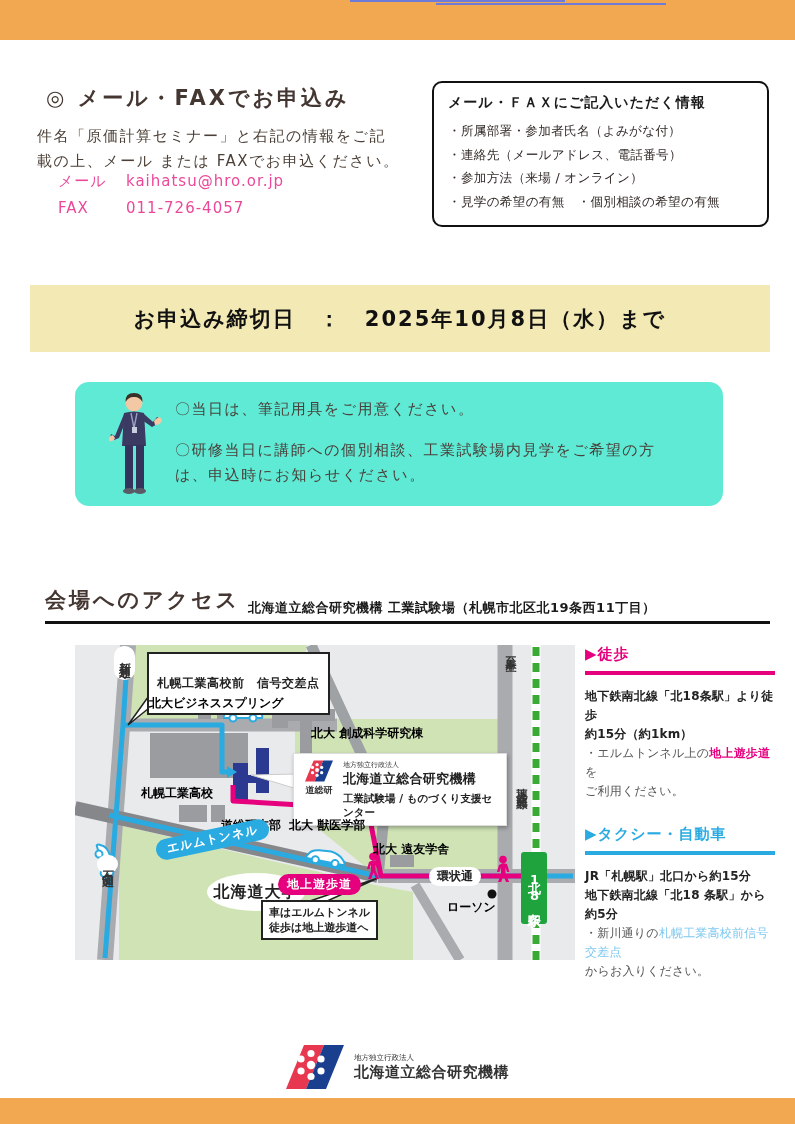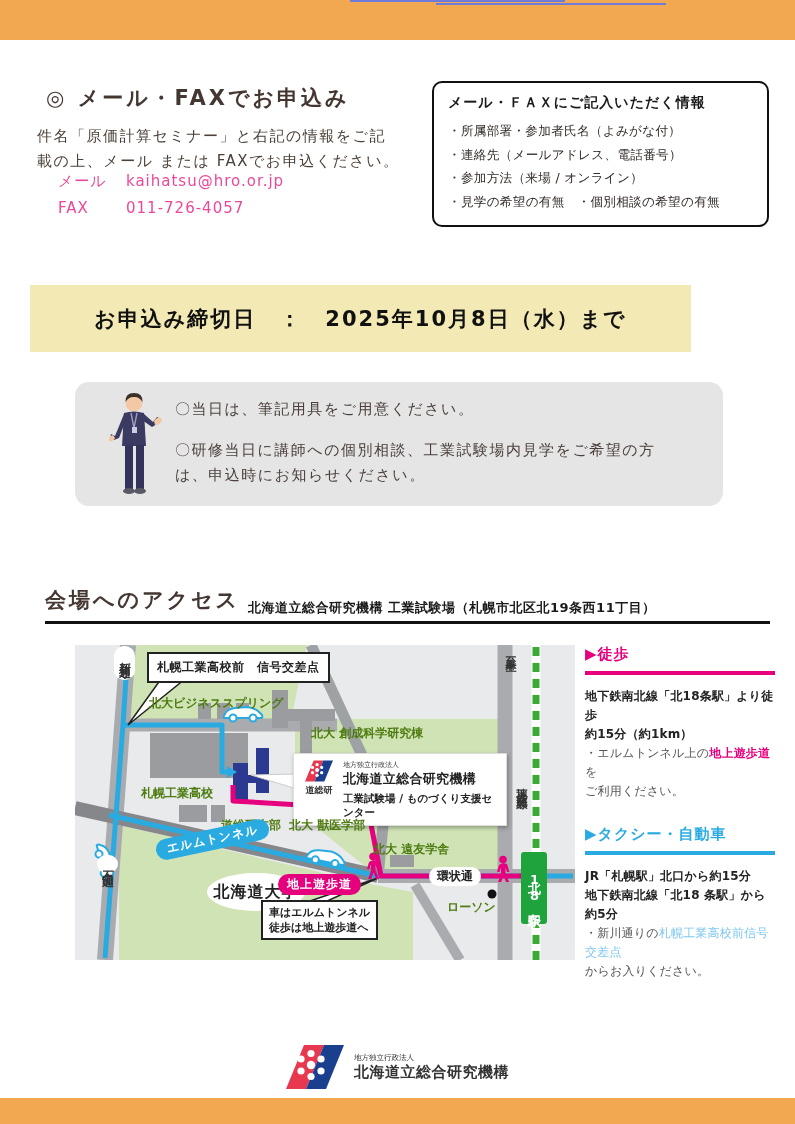--- a/index.html
+++ b/index.html
@@ -15,39 +15,39 @@
   .h-title { position:absolute; left:46px; top:84px; font-size:21px; font-weight:bold; color:#443631; letter-spacing:3px; }
   .h-para { position:absolute; left:37px; top:124px; width:402px; font-size:15px; color:#4C4038; letter-spacing:1.5px; line-height:25px; }
   .contact-row { position:absolute; left:58px; font-size:15px; color:#ec4899; letter-spacing:1px; }
   .contact-row .lab { display:inline-block; width:68px; }
 
   .info-box { position:absolute; left:432px; top:81px; width:337px; border:2px solid #111; border-radius:10px; background:#fff; padding:11px 12px 12px 14px; }
   .info-box .ib-title { font-size:14px; font-weight:bold; color:#1a1a1a; letter-spacing:1px; margin-bottom:7px; }
   .info-box ul { list-style:none; }
   .info-box li { font-size:12.6px; color:#332b28; letter-spacing:0.3px; line-height:23.5px; }
 
-  .deadline { position:absolute; left:30px; top:285px; width:661px; height:67px; background:#F2E9B4; display:flex; align-items:center; justify-content:center; font-size:21px; font-weight:bold; color:#111; letter-spacing:2px; }
-
-  .notes-box { position:absolute; left:75px; top:382px; width:648px; height:124px; background:#e5e5e5; border-radius:14px; }
+  .deadline { position:absolute; left:30px; top:285px; width:740px; height:67px; background:#F2E9B4; display:flex; align-items:center; justify-content:center; font-size:21px; font-weight:bold; color:#111; letter-spacing:2px; }
+
+  .notes-box { position:absolute; left:75px; top:382px; width:648px; height:124px; background:#5eead4; border-radius:14px; }
   .notes-text { position:absolute; left:100px; top:15px; font-size:15px; color:#4A3F3A; letter-spacing:1.5px; line-height:25px; }
   .notes-text .gap { margin-top:16px; }
   .person { position:absolute; left:28px; top:8px; }
 
   
   .a-title { position:absolute; left:45px; top:586px; font-size:21px; font-weight:bold; color:#443631; letter-spacing:3px; }
   .a-sub { position:absolute; left:248px; top:599px; font-size:13px; font-weight:bold; color:#1a1a1a; letter-spacing:0.5px; }
   .a-rule { position:absolute; left:45px; top:621px; width:725px; height:3px; background:#111; }
 
   
   .map { position:absolute; left:75px; top:645px; width:500px; height:315px; }
-  .map-label { position:absolute; font-size:12px; font-weight:bold; color:#4d7c0f; white-space:nowrap; }
+  .map-label { position:absolute; font-size:12px; font-weight:bold; color:#000000; white-space:nowrap; }
   .pill-v { position:absolute; writing-mode:vertical-rl; text-orientation:upright; background:#fff; border-radius:10px; font-size:12px; font-weight:bold; color:#333; padding:6px 2px; letter-spacing:2px; }
   .v-text { position:absolute; writing-mode:vertical-rl; text-orientation:upright; font-size:11px; font-weight:bold; color:#333; letter-spacing:2px; }
   .callout { position:absolute; background:#fff; border:2px solid #222; font-weight:bold; color:#222; }
-  .co-intersection { left:72px; top:7px; font-size:12px; padding:5px 8px; letter-spacing:0.5px; }
+  .co-intersection { left:72px; top:7px; font-size:12px; padding:21px 8px; letter-spacing:0.5px; }
   .co-carnote { left:186px; top:255px; font-size:11px; line-height:15px; padding:3px 6px; }
   .inst-callout { position:absolute; left:218px; top:108px; width:214px; background:#fff; border:1px solid #ddd; box-shadow:1px 2px 4px rgba(0,0,0,.3); padding:6px 7px 5px; display:flex; gap:6px; }
   .inst-left { display:flex; flex-direction:column; align-items:center; width:36px; }
   .inst-left .logo-txt { font-size:9px; font-weight:bold; color:#333; margin-top:2px; }
   .inst-right { flex:1; }
   .inst-right .corp { font-size:7px; color:#333; }
   .inst-right .org { font-size:13px; font-weight:bold; color:#222; letter-spacing:0.3px; }
   .inst-right .fac { font-size:10.5px; font-weight:bold; color:#222; margin-top:4px; }
   .pill-elm { position:absolute; left:80px; top:184px; background:#29ABE2; color:#fff; font-size:12px; font-weight:bold; padding:2px 11px; border-radius:11px; transform:rotate(-12deg); letter-spacing:1px; }
   .pill-yuhodo { position:absolute; left:203px; top:229px; background:#E6007E; color:#fff; font-size:12px; font-weight:bold; padding:2px 9px; border-radius:11px; letter-spacing:1px; }

